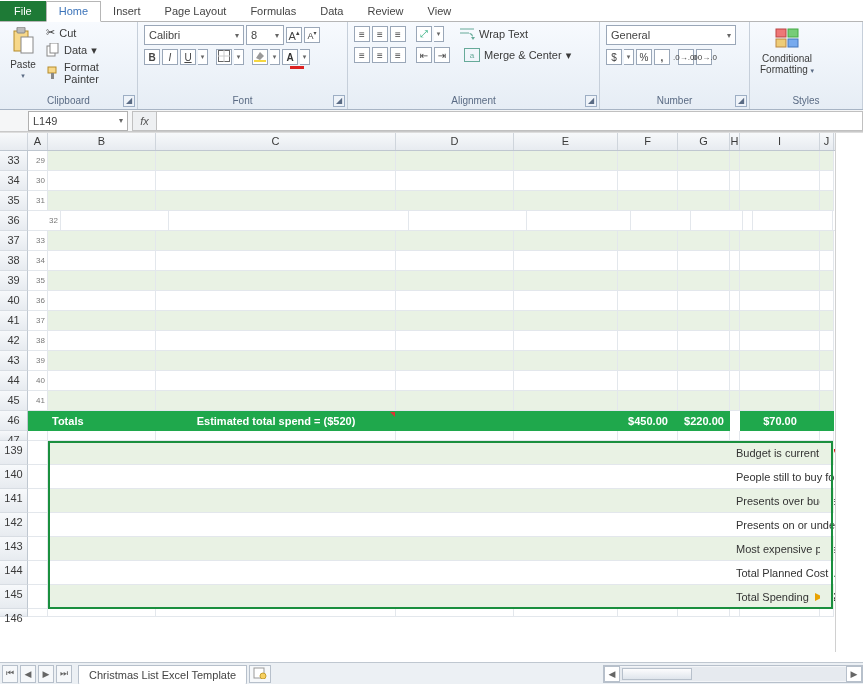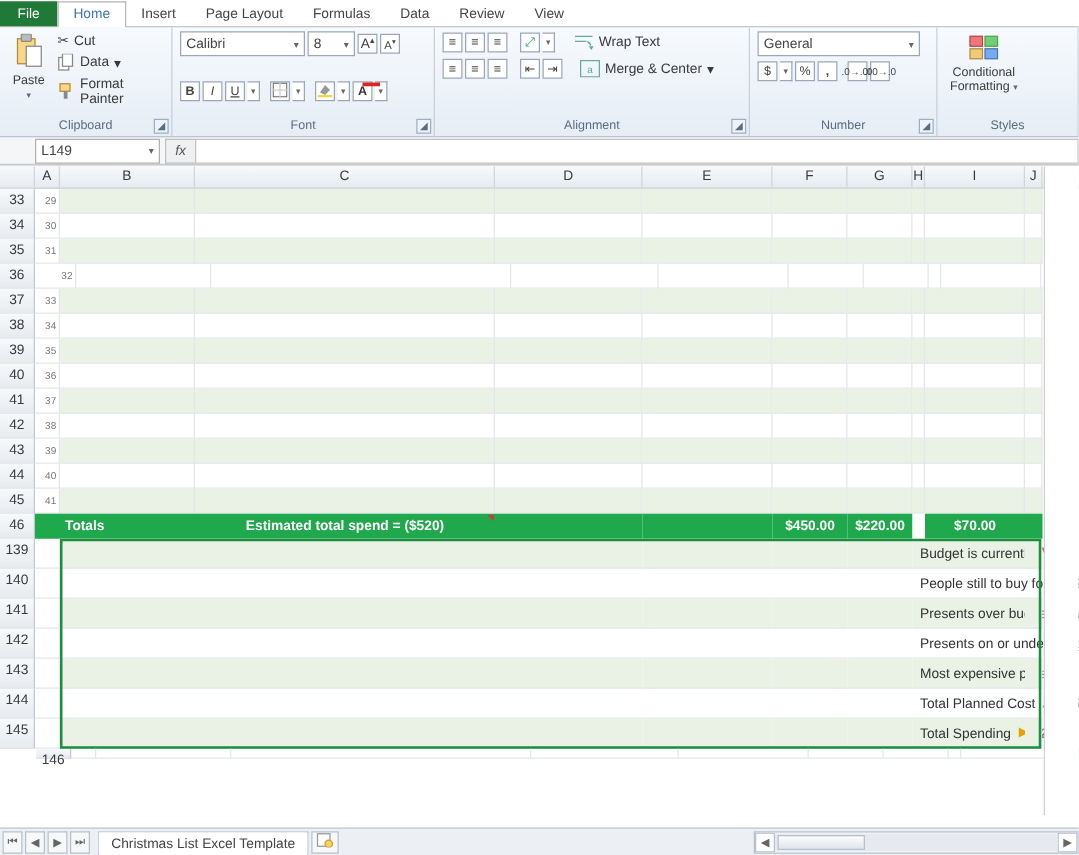--- a/index.html
+++ b/index.html
@@ -128,21 +128,21 @@
             </span>
           <span>Format Painter</span>
         </div>
       </div>
     </div>
     <div class="group-label">Clipboard</div>
     <div class="dialog-launcher">◢</div>
   </div>
 
   <div class="group" style="width:210px">
-    <div class="gltop" style="flex-direction:column;gap:20px">
+    <div class="gltop" style="flex-direction:column;gap:4px">
       <div class="glrow">
         <div class="combo" style="width:100px">
           <span>Calibri</span>
             <span class="caret">▾</span>
         </div>
         <div class="combo" style="width:38px">
           <span>8</span>
             <span class="caret">▾</span>
         </div>
         <div class="sq">
@@ -544,20 +544,33 @@
         </div>
         <div class="cell" style="width: 52px; justify-content: center; padding: 0px 4px;">
           <span>$220.00</span>
         </div>
         <div class="cell" style="width: 10px; background: rgb(255, 255, 255);"></div>
         <div class="cell" style="width: 80px; justify-content: center; padding: 0px 4px;">
           <span>$70.00</span>
         </div>
         <div class="cell" style="width: 14px;"></div>
       </div>
+      <div class="row " style="height: 10px;">
+        <div class="rowhdr" style="height: 10px;">47</div>
+        <div class="cell" style="width: 20px; height: 10px;"></div>
+        <div class="cell" style="width: 108px; height: 10px;"></div>
+        <div class="cell" style="width: 240px; height: 10px;"></div>
+        <div class="cell" style="width: 118px; height: 10px;"></div>
+        <div class="cell" style="width: 104px; height: 10px;"></div>
+        <div class="cell" style="width: 60px; height: 10px;"></div>
+        <div class="cell" style="width: 52px; height: 10px;"></div>
+        <div class="cell" style="width: 10px; height: 10px;"></div>
+        <div class="cell" style="width: 80px; height: 10px;"></div>
+        <div class="cell" style="width: 14px; height: 10px;"></div>
+      </div>
       <div class="summary" style="position: relative;">
         <div class="row " style="height: 24px;">
           <div class="rowhdr" style="height: 24px;">139</div>
           <div class="cell" style="width: 20px; height: 24px;"></div>
           <div class="cell wsrange" style="width: 108px; height: 24px;"></div>
           <div class="cell wsrange" style="width: 240px; height: 24px;"></div>
           <div class="cell wsrange" style="width: 118px; height: 24px;"></div>
           <div class="cell wsrange" style="width: 104px; height: 24px;"></div>
           <div class="cell wsrange" style="width: 60px; height: 24px;"></div>
           <div class="cell wsrange" style="width: 52px; height: 24px;"></div>
@@ -652,21 +665,21 @@
           <div class="cell wsrange" style="width: 60px; height: 24px;"></div>
           <div class="cell wsrange" style="width: 52px; height: 24px;"></div>
           <div class="cell wsrange" style="width: 10px; height: 24px;"></div>
           <div class="cell wsrange" style="width: 80px; height: 24px; overflow: visible;">
             <div class="sumtext" style="position: absolute; right: 4px; white-space: nowrap; top: 50%; transform: translateY(-50%);">Total Spending&nbsp;&nbsp;<span class="arrow right"></span> <b>$220</b></div>
           </div>
           <div class="cell wsrange" style="width: 14px; height: 24px;"></div>
         </div>
         <div class="summary-outline" style="inset: 0px 30px 0px 48px;"></div>
       </div>
-      <div class="row " style="height: 8px; justify-content: flex-end;">
+      <div class="row " style="height: 8px;">
         <div class="rowhdr" style="height: 8px;">146</div>
         <div class="cell" style="width: 20px; height: 8px;"></div>
         <div class="cell" style="width: 108px; height: 8px;"></div>
         <div class="cell" style="width: 240px; height: 8px;"></div>
         <div class="cell" style="width: 118px; height: 8px;"></div>
         <div class="cell" style="width: 104px; height: 8px;"></div>
         <div class="cell" style="width: 60px; height: 8px;"></div>
         <div class="cell" style="width: 52px; height: 8px;"></div>
         <div class="cell" style="width: 10px; height: 8px;"></div>
         <div class="cell" style="width: 80px; height: 8px;"></div>

